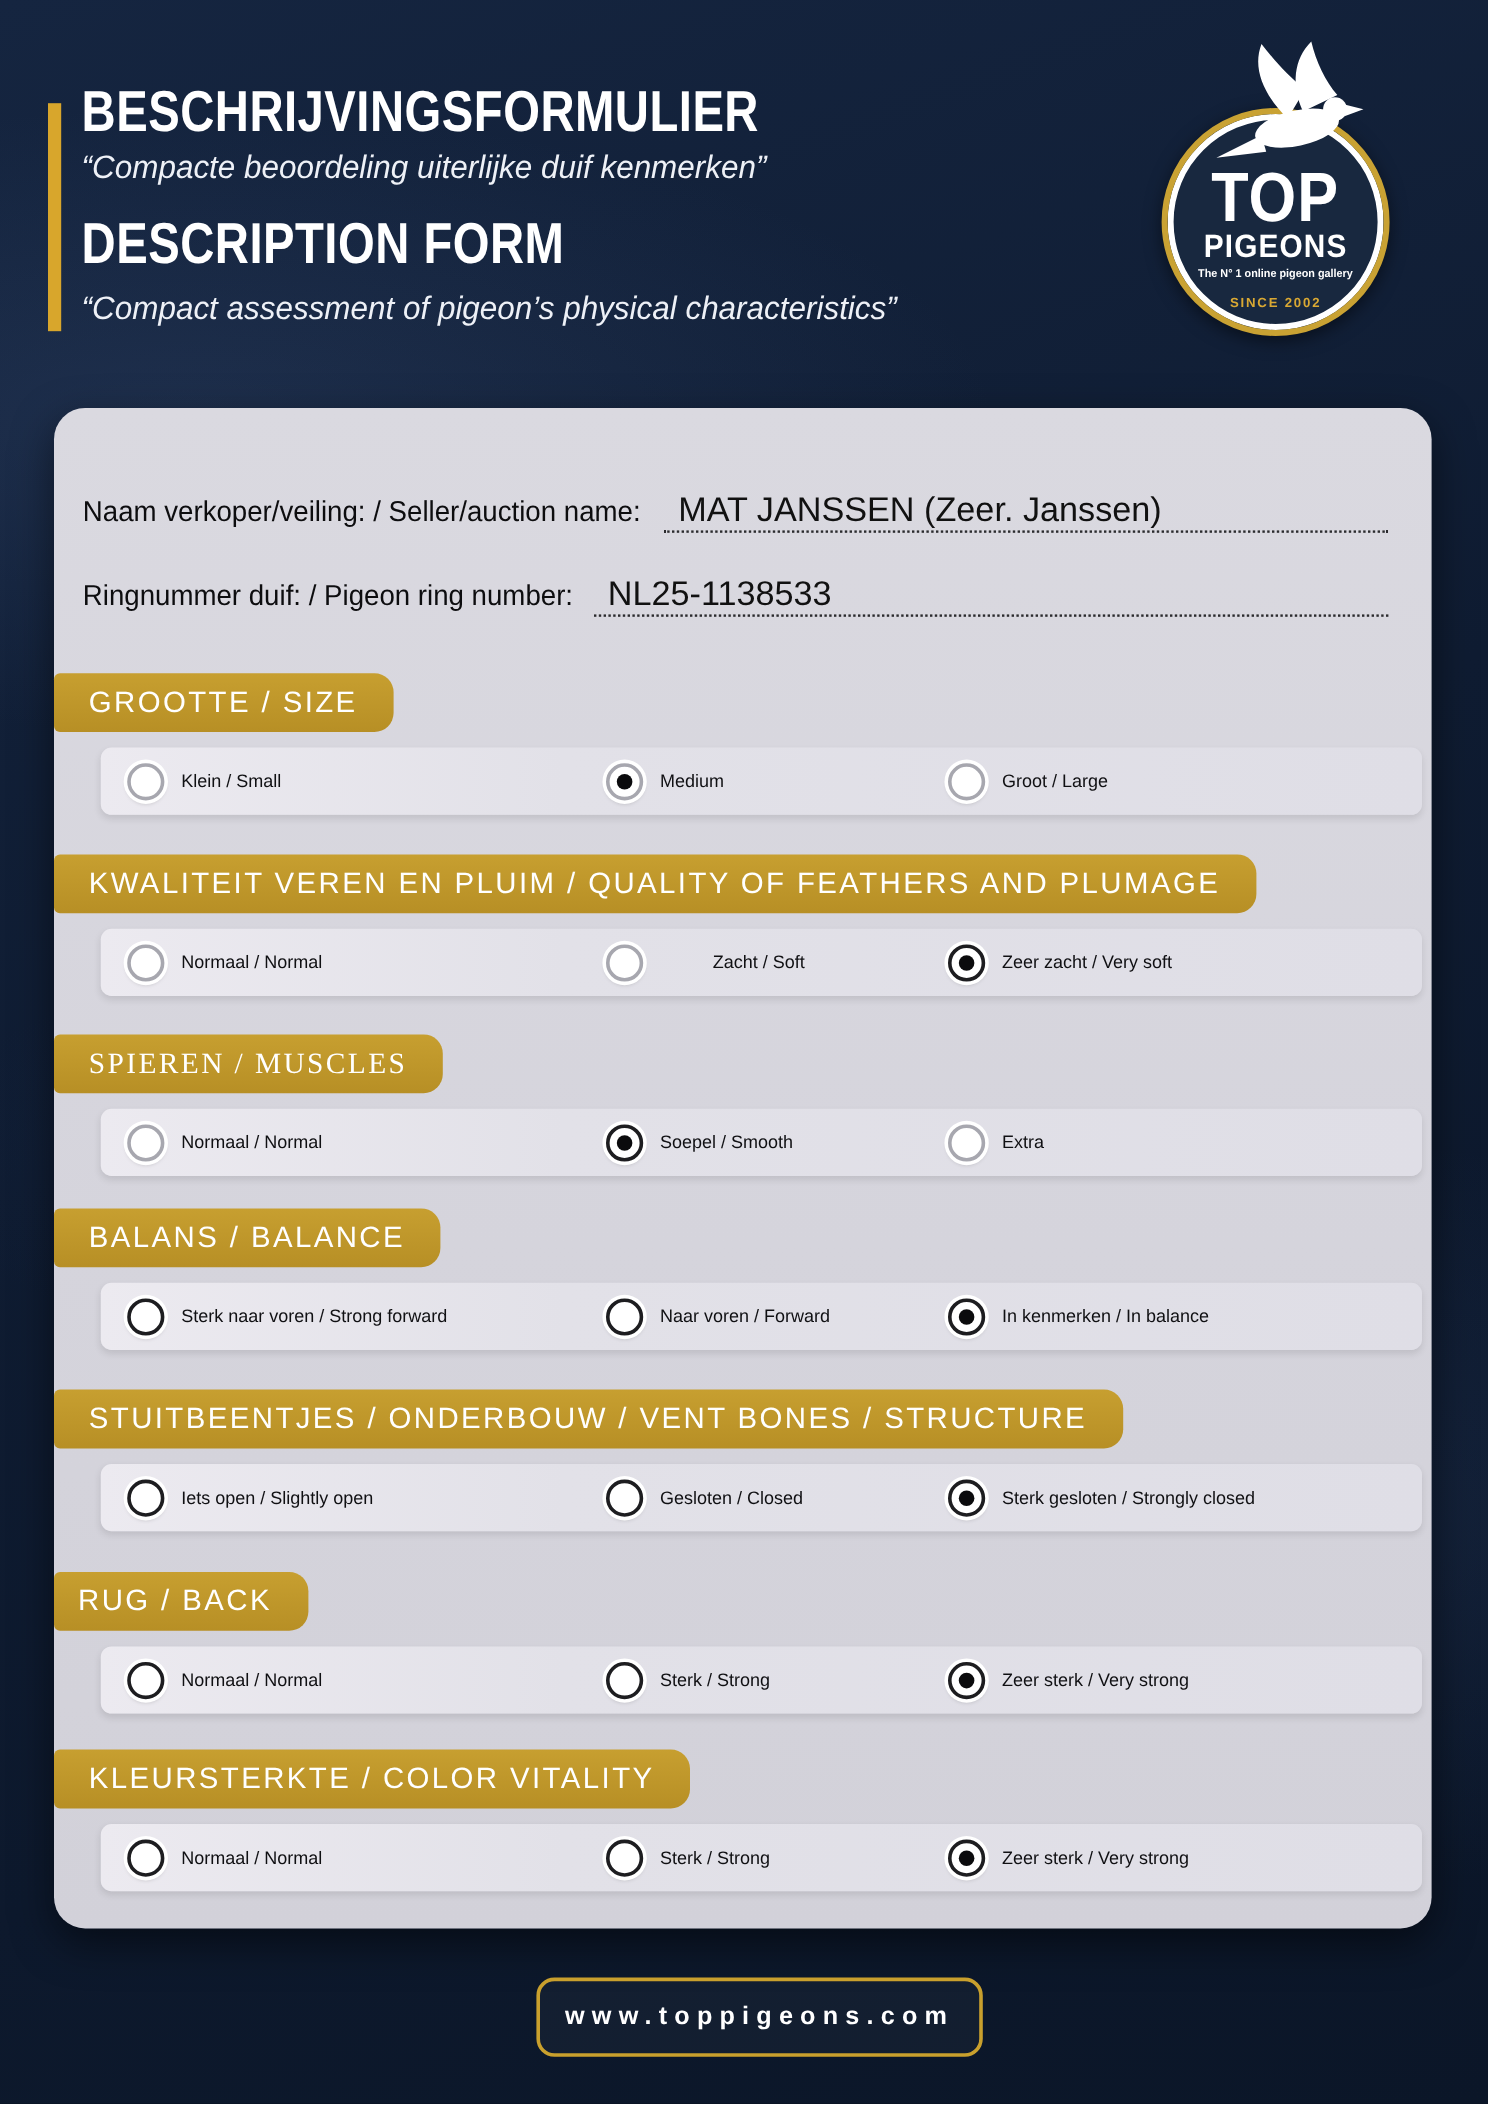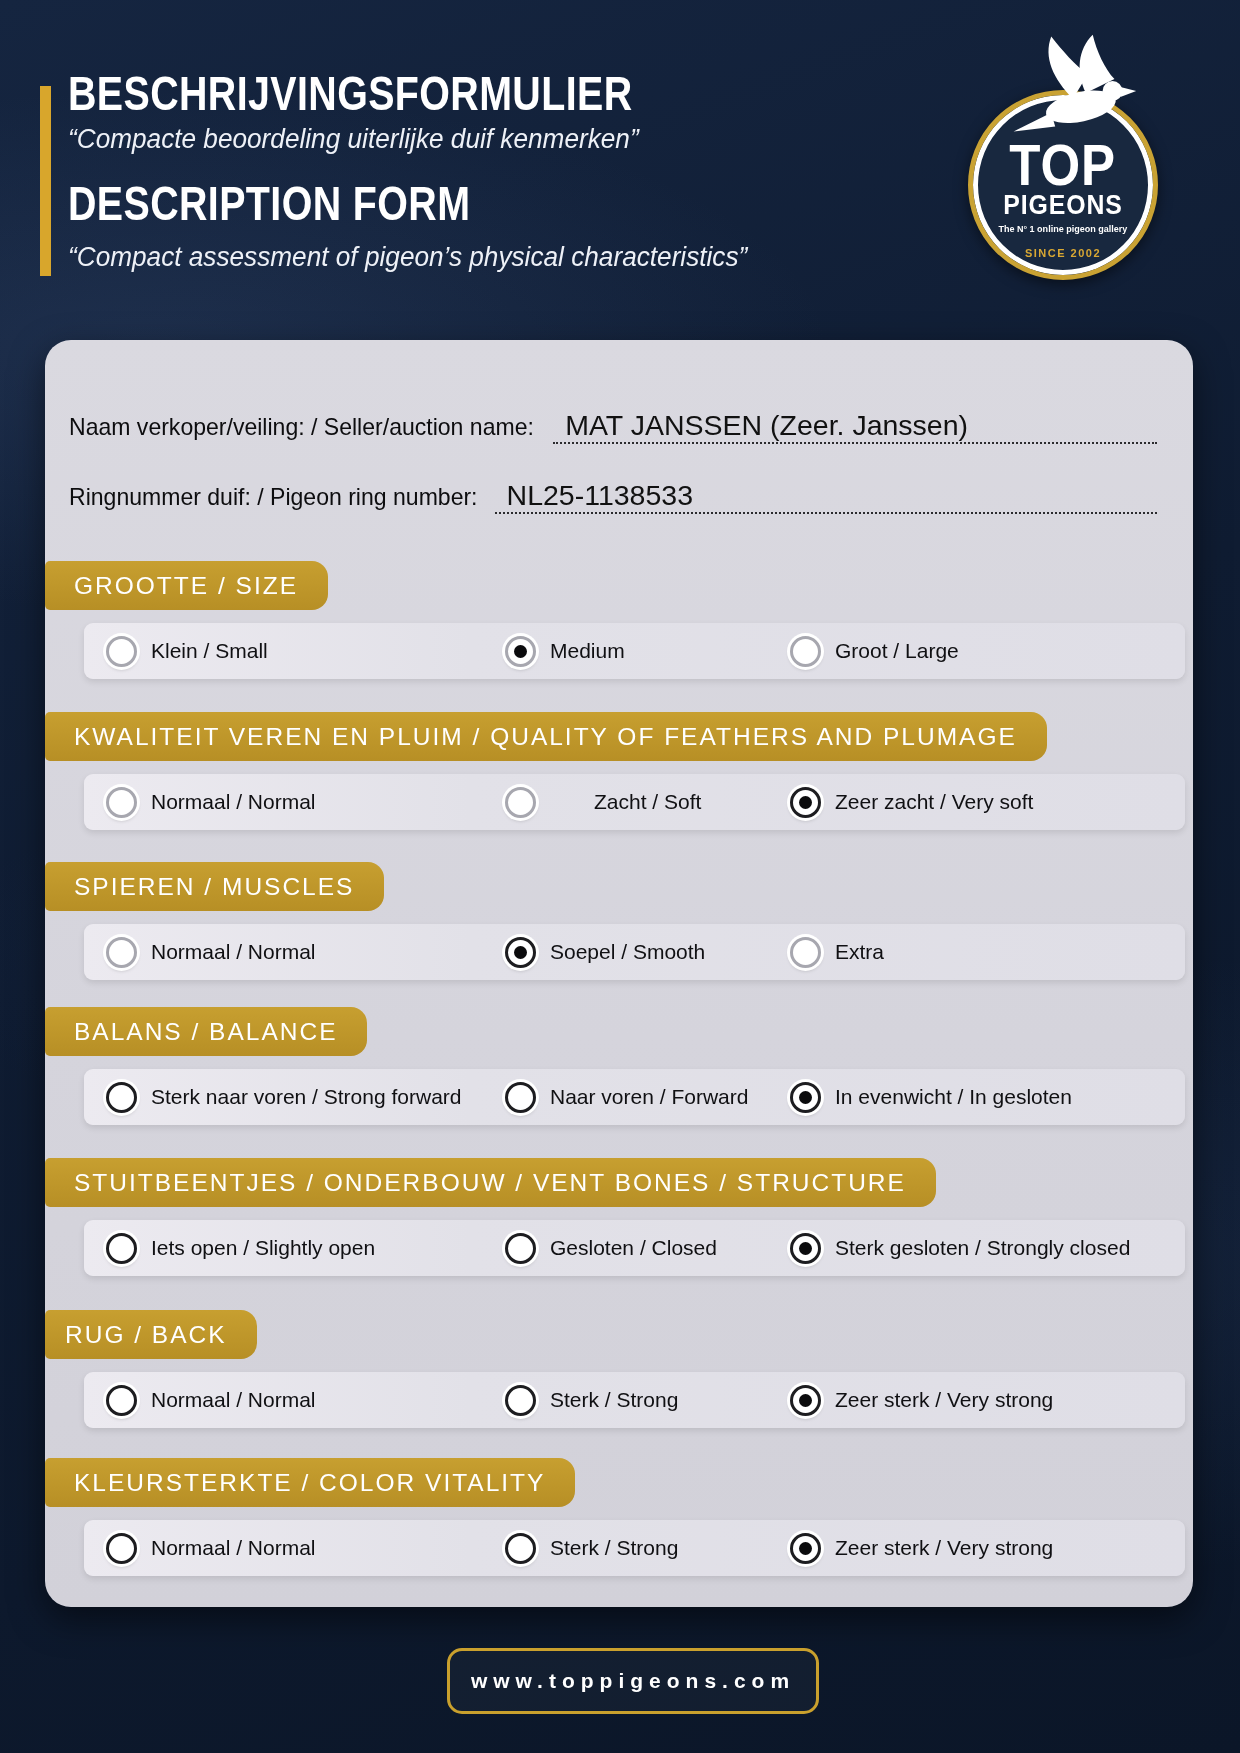--- a/index.html
+++ b/index.html
@@ -74,21 +74,21 @@
     position:relative; width:31px; height:31px; border-radius:50%; background:#fff;
     border:3px solid #a7a7af; box-shadow:0 0 0 3px #ffffff, 0 2px 4px rgba(0,0,0,.28);
     flex:0 0 auto;
   }
   .radio.dark{ border-color:#1d1d20; }
   .radio .dot{ display:none; }
   .radio.sel .dot{
     display:block; position:absolute; left:50%; top:50%; width:13px; height:13px;
     margin:-6.5px 0 0 -6.5px; border-radius:50%; background:#0b0b0d;
   }
-  .opt-label{ margin-left:14px; font-size:21px; font-weight:500; color:#101013; white-space:nowrap; }
+  .opt-label{ margin-left:14px; font-size:15px; font-weight:500; color:#101013; white-space:nowrap; }
   
   .footer-box{
     position:absolute; left:434px; top:1648px; width:372px; height:66px;
     border:3.5px solid #c9a02d; border-radius:15px; background:rgba(255,255,255,.03);
     display:flex; align-items:center; justify-content:center;margin-left:13px;
   }
   .footer-url{ color:#fff; font-size:21px; font-weight:700; letter-spacing:6px; }
 </style>
 </head>
 <body>
@@ -158,21 +158,21 @@
             <span class="radio"></span>
             <span class="opt-label">Zacht / Soft</span>
           </div>
           <div class="opt" style="left: 706px;">
             <span class="radio sel dark">
               <span class="dot"></span>
             </span>
             <span class="opt-label">Zeer zacht / Very soft</span>
           </div>
         </div>
-        <div class="badge" style="top: 522px;">SPIEREN / MUSCLES</div>
+        <div class="badge" style="top: 522px; font-family: Liberation Serif, serif;">SPIEREN / MUSCLES</div>
         <div class="row-strip" style="top: 584px;">
           <div class="opt" style="left: 22px;">
             <span class="radio"></span>
             <span class="opt-label">Normaal / Normal</span>
           </div>
           <div class="opt" style="left: 421px;">
             <span class="radio sel dark">
               <span class="dot"></span>
             </span>
             <span class="opt-label">Soepel / Smooth</span>
@@ -189,21 +189,21 @@
             <span class="opt-label">Sterk naar voren / Strong forward</span>
           </div>
           <div class="opt" style="left: 421px;">
             <span class="radio dark"></span>
             <span class="opt-label">Naar voren / Forward</span>
           </div>
           <div class="opt" style="left: 706px;">
             <span class="radio sel dark">
               <span class="dot"></span>
             </span>
-            <span class="opt-label">In evenwicht / In gesloten</span>
+            <span class="opt-label">In kenmerken / In balance</span>
           </div>
         </div>
         <div class="badge" style="top: 818px;">STUITBEENTJES / ONDERBOUW / VENT BONES / STRUCTURE</div>
         <div class="row-strip" style="top: 880px;">
           <div class="opt" style="left: 22px;">
             <span class="radio dark"></span>
             <span class="opt-label">Iets open / Slightly open</span>
           </div>
           <div class="opt" style="left: 421px;">
             <span class="radio dark"></span>

